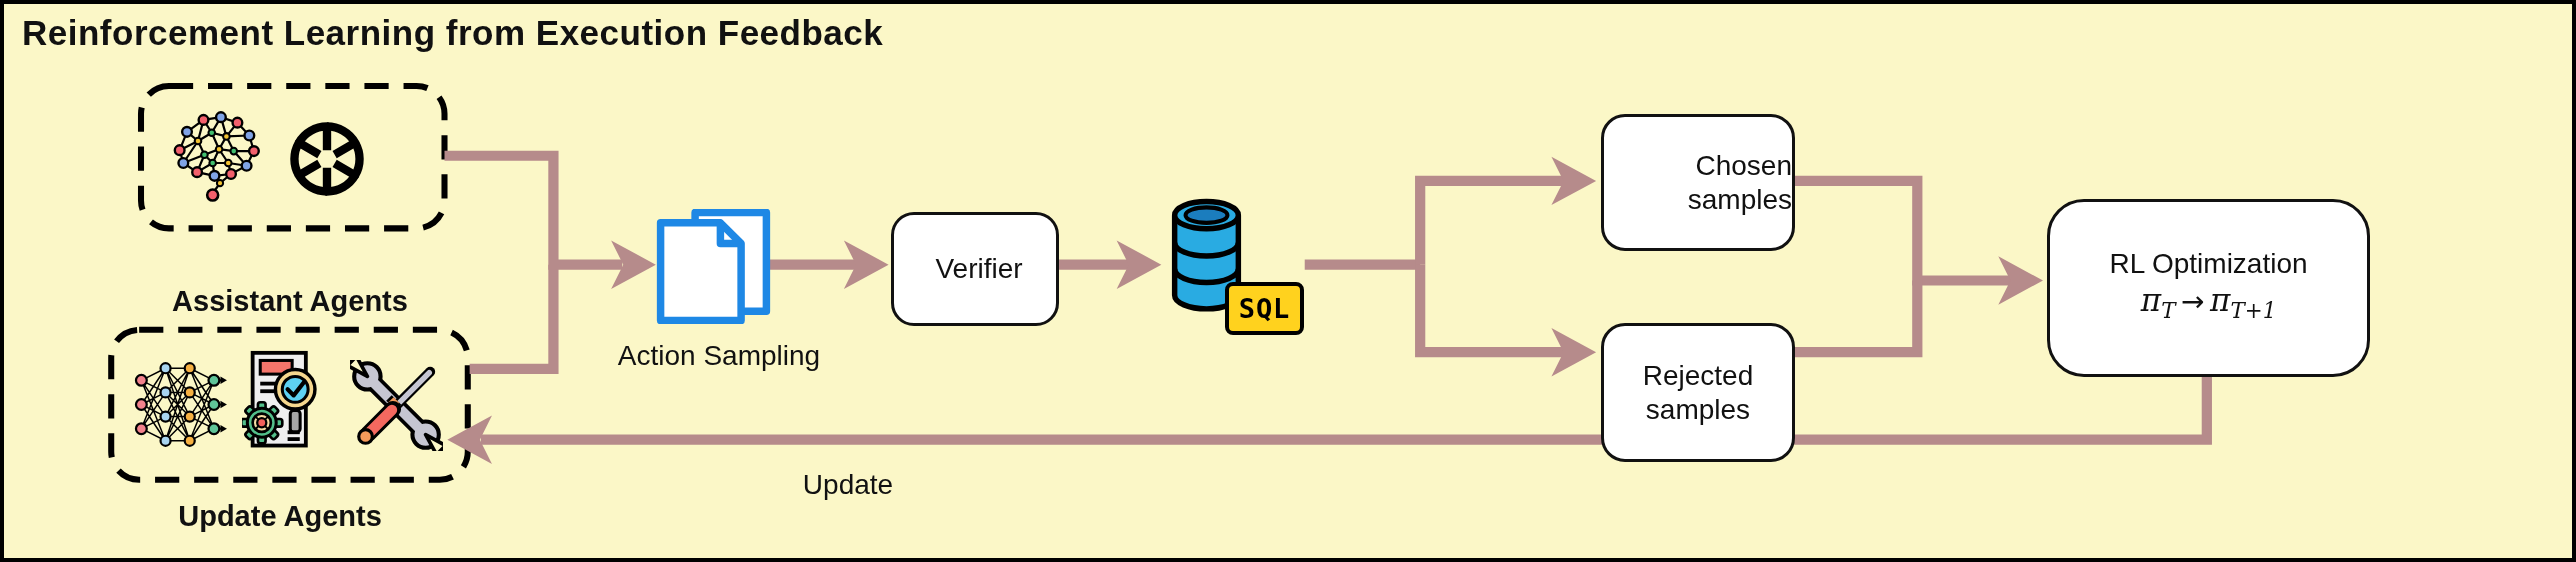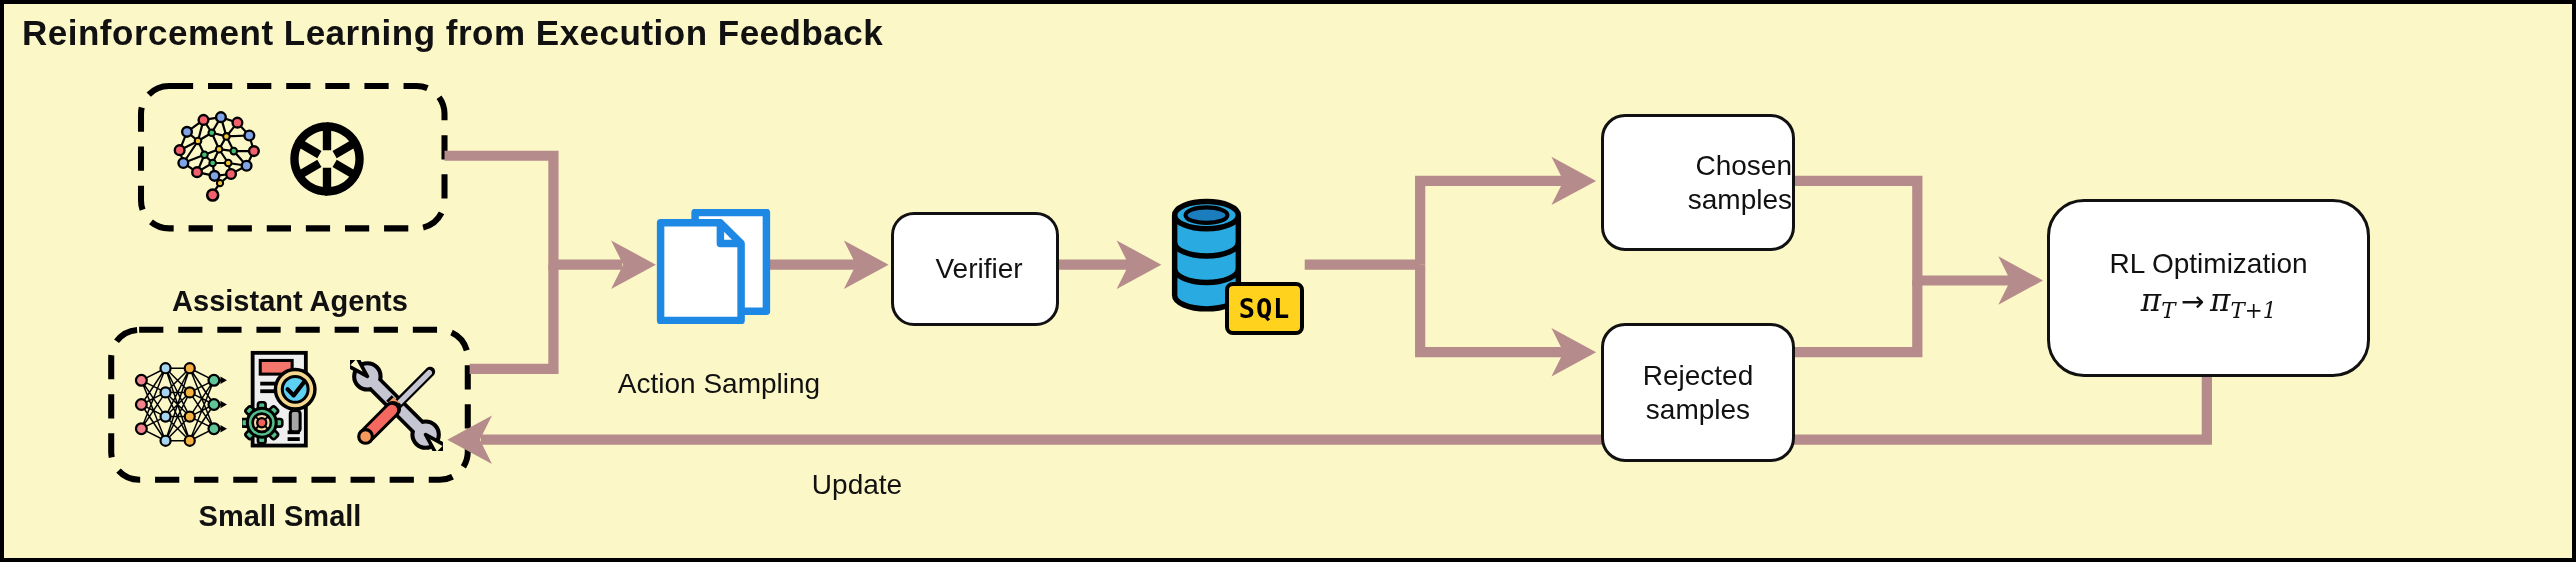--- a/index.html
+++ b/index.html
@@ -219,30 +219,30 @@
       <path d="M48,52 L87,13" stroke="#000" stroke-width="11" stroke-linecap="round"></path>
       <path d="M48,52 L86,14" stroke="#C6C6D2" stroke-width="6" stroke-linecap="round"></path>
       <path d="M44,50 L50,44" stroke="#000" stroke-width="15"></path>
       <path d="M44,50 L50,44" stroke="#F59A5B" stroke-width="9"></path>
       <path d="M19,81 L46,54" stroke="#000" stroke-width="18" stroke-linecap="round"></path>
       <path d="M20,80 L45,55" stroke="#F4685F" stroke-width="11.5" stroke-linecap="round"></path>
       <circle cx="16" cy="84" r="7.5" fill="#F59A5B" stroke="#000" stroke-width="3.5"></circle>
     </g>
   </svg>
 
-  <div class="abs group-label" style="left:276px; top:496px;">Small Small</div>
+  <div class="abs group-label" style="left:276px; top:496px;">Update Agents</div>
 
   <svg class="icon" style="left:652px; top:205px; width:115px; height:115px;" viewBox="0 0 100 100">
     <g fill="#fff" stroke="#1E88E5" stroke-width="6.5" stroke-linejoin="round">
       <rect x="34" y="3" width="62" height="86"></rect>
       <path d="M4,12 H56 L74,30 V97 H4 Z"></path>
       <path d="M56,12 V30 H74" fill="none"></path>
     </g>
   </svg>
-  <div class="abs flow-label" style="left:715px; top:336px;margin-top:28px;">Action Sampling</div>
+  <div class="abs flow-label" style="left:715px; top:336px;">Action Sampling</div>
 
   <div class="abs white-box verifier-box">
     <div>Verifier</div>
   </div>
 
   <svg class="icon" style="left:1157px; top:189px; width:91px; height:128px;" viewBox="0 0 100 140">
     <path d="M15,24 L15,112 A35,15 0 0 0 85,112 L85,24" fill="#29ABE2" stroke="#000" stroke-width="6"></path>
     <path d="M15,54 A35,15 0 0 0 85,54 M15,83 A35,15 0 0 0 85,83" fill="none" stroke="#000" stroke-width="6"></path>
     <ellipse cx="50" cy="24" rx="35" ry="15" fill="#29ABE2" stroke="#000" stroke-width="6"></ellipse>
     <ellipse cx="50" cy="24" rx="23" ry="8.5" fill="#1B7DBE" stroke="#000" stroke-width="4.5"></ellipse>
@@ -260,16 +260,16 @@
     <div>samples</div>
   </div>
 
   <div class="abs white-box rl-box">
     <div>RL Optimization</div>
     <div class="formula">
       <span>π</span><sub>T</sub><span class="arr">→</span><span>π</span><sub>T+1</sub>
     </div>
   </div>
 
-  <div class="abs flow-label" style="left:844px; top:465px;margin-left:9px;">Update</div>
+  <div class="abs flow-label" style="left:844px; top:465px;">Update</div>
 
 </div>
 
 
 </body></html>

